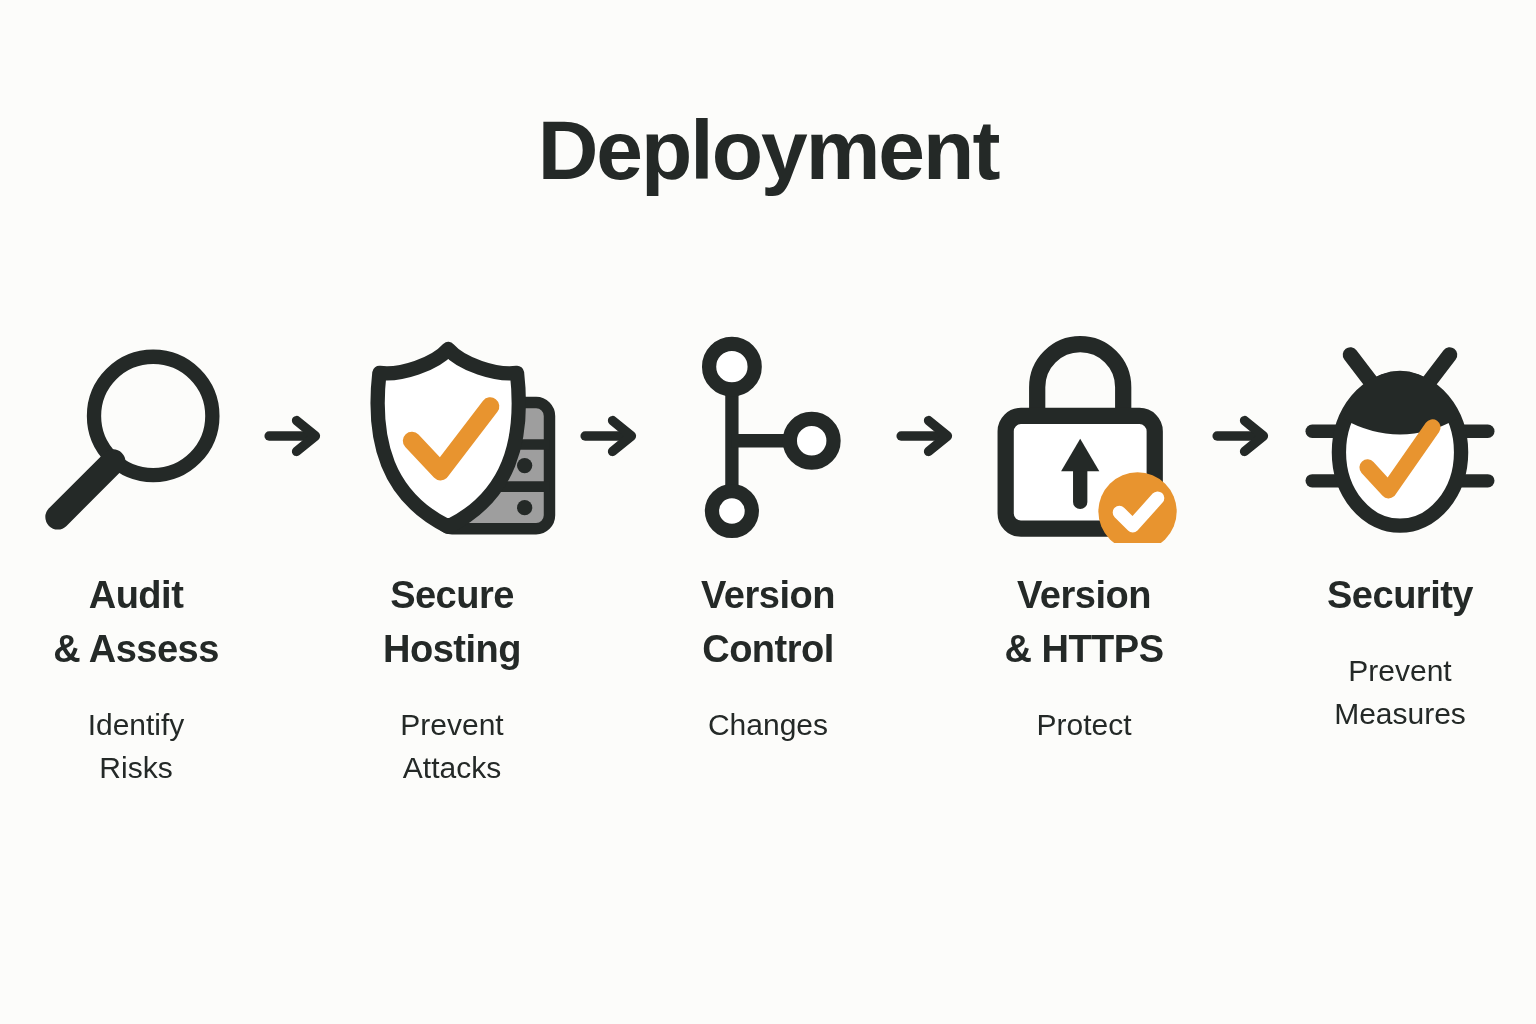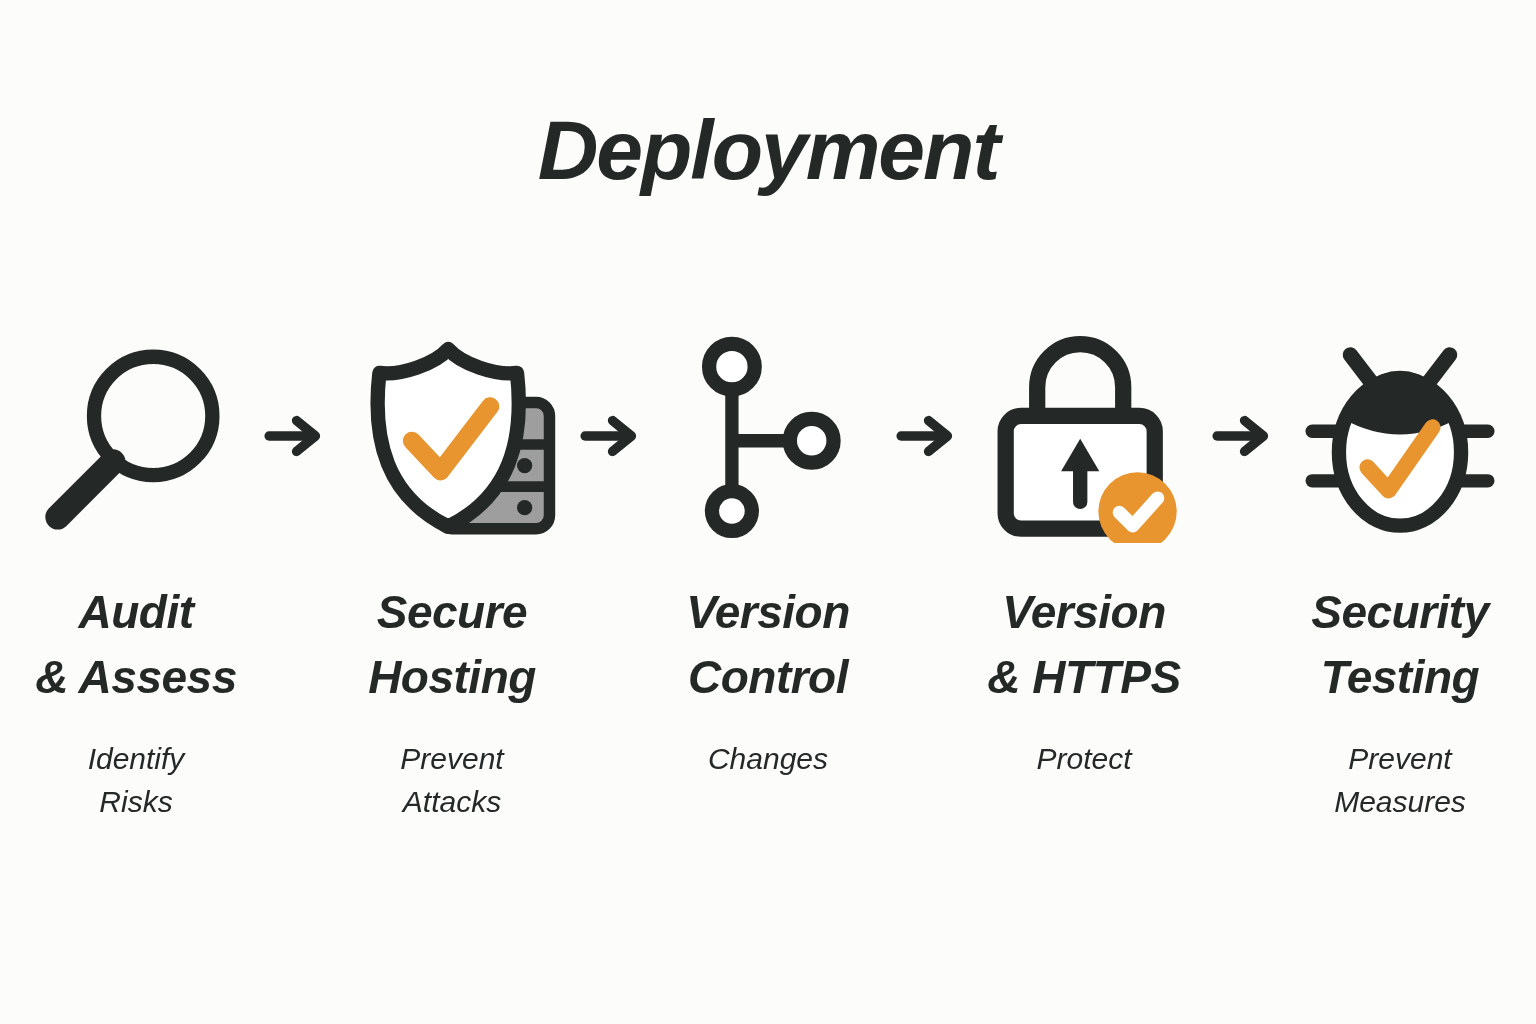--- a/index.html
+++ b/index.html
@@ -11,21 +11,20 @@
   * { margin: 0; padding: 0; box-sizing: border-box; }
   html, body { background: var(--bg); }
   .canvas {
     position: relative;
     width: 1536px;
     height: 1024px;
     background: var(--bg);
     font-family: "Liberation Sans", sans-serif;
     color: var(--ink);
     overflow: hidden;
-    font-style: italic;
   }
   .title {
     position: absolute;
     top: 102px;
     left: 0;
     width: 100%;
     text-align: center;
     font-size: 84px;
     font-weight: 700;
     letter-spacing: -2px;
@@ -46,22 +45,22 @@
     flex-direction: column;
     align-items: center;
   }
   .icon-box {
     height: 215px;
     display: flex;
     align-items: center;
     justify-content: center;
   }
   .step-title {
-    margin-top: 37px;
-    font-size: 46px;
+    margin-top: 26px;
+    font-size: 38px;
     font-weight: 700;
     line-height: 1.42;
     letter-spacing: -0.5px;
     text-align: center;
     color: var(--ink);
   }
   .step-sub {
     margin-top: 26px;
     font-size: 30px;
     font-weight: 400;
@@ -220,21 +219,20 @@
 
           <ellipse class="f-white s-ink" cx="110" cy="130" rx="64" ry="77" stroke-width="15"></ellipse>
 
           <path class="f-ink" d="M50 95 A 64 77 0 0 1 170 95 Q 110 128 50 95 Z"></path>
 
           <polyline class="f-none s-accent" points="76,146 98,170 144,104" stroke-width="17" stroke-linecap="round" stroke-linejoin="round"></polyline>
         </svg>
       </div>
       <div class="step-title">
         <div>Security</div>
-        <div>Testing</div>
       </div>
       <div class="step-sub">
         <div>Prevent</div>
         <div>Measures</div>
       </div>
     </div>
 
   </div>
 </div>
 

